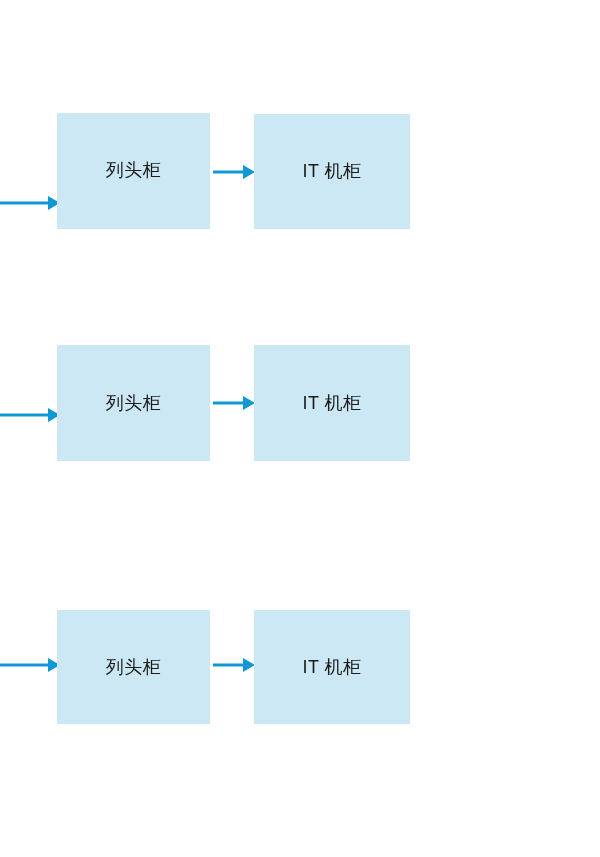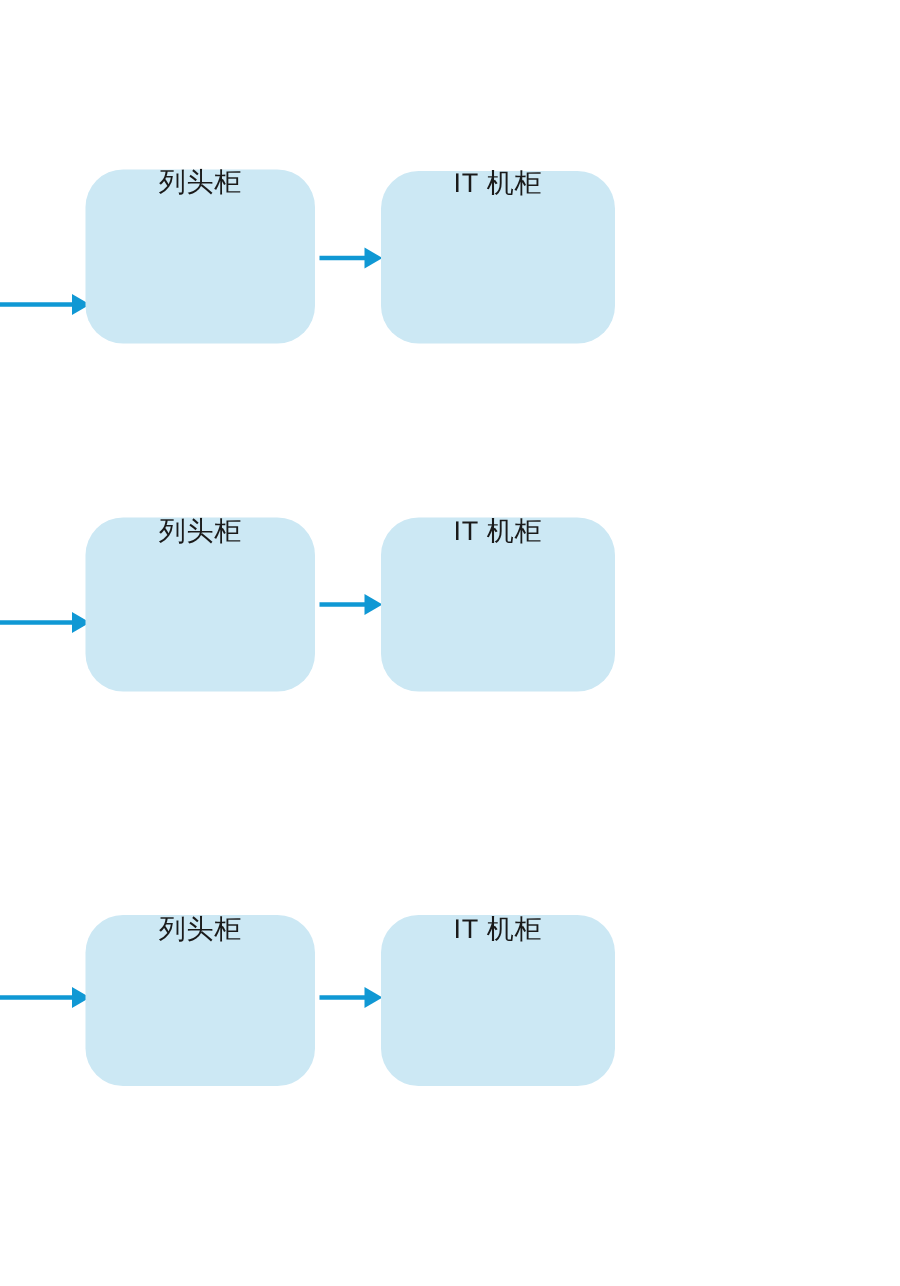--- a/index.html
+++ b/index.html
@@ -20,23 +20,23 @@
     left: 0;
     top: 0;
     width: 600px;
     height: 857px;
   }
 
   .node-box {
     position: absolute;
     background: #cce8f4;
     display: flex;
+    align-items: center;
     justify-content: center;
     box-sizing: border-box;
-    border-radius: 25px;
   }
 
   .node-label {
     font-size: 18px;
     color: #1a1a1a;
     line-height: 1;
     letter-spacing: 0.5px;
     white-space: nowrap;
     font-family: "Liberation Sans", "DejaVu Sans", sans-serif;
   }

